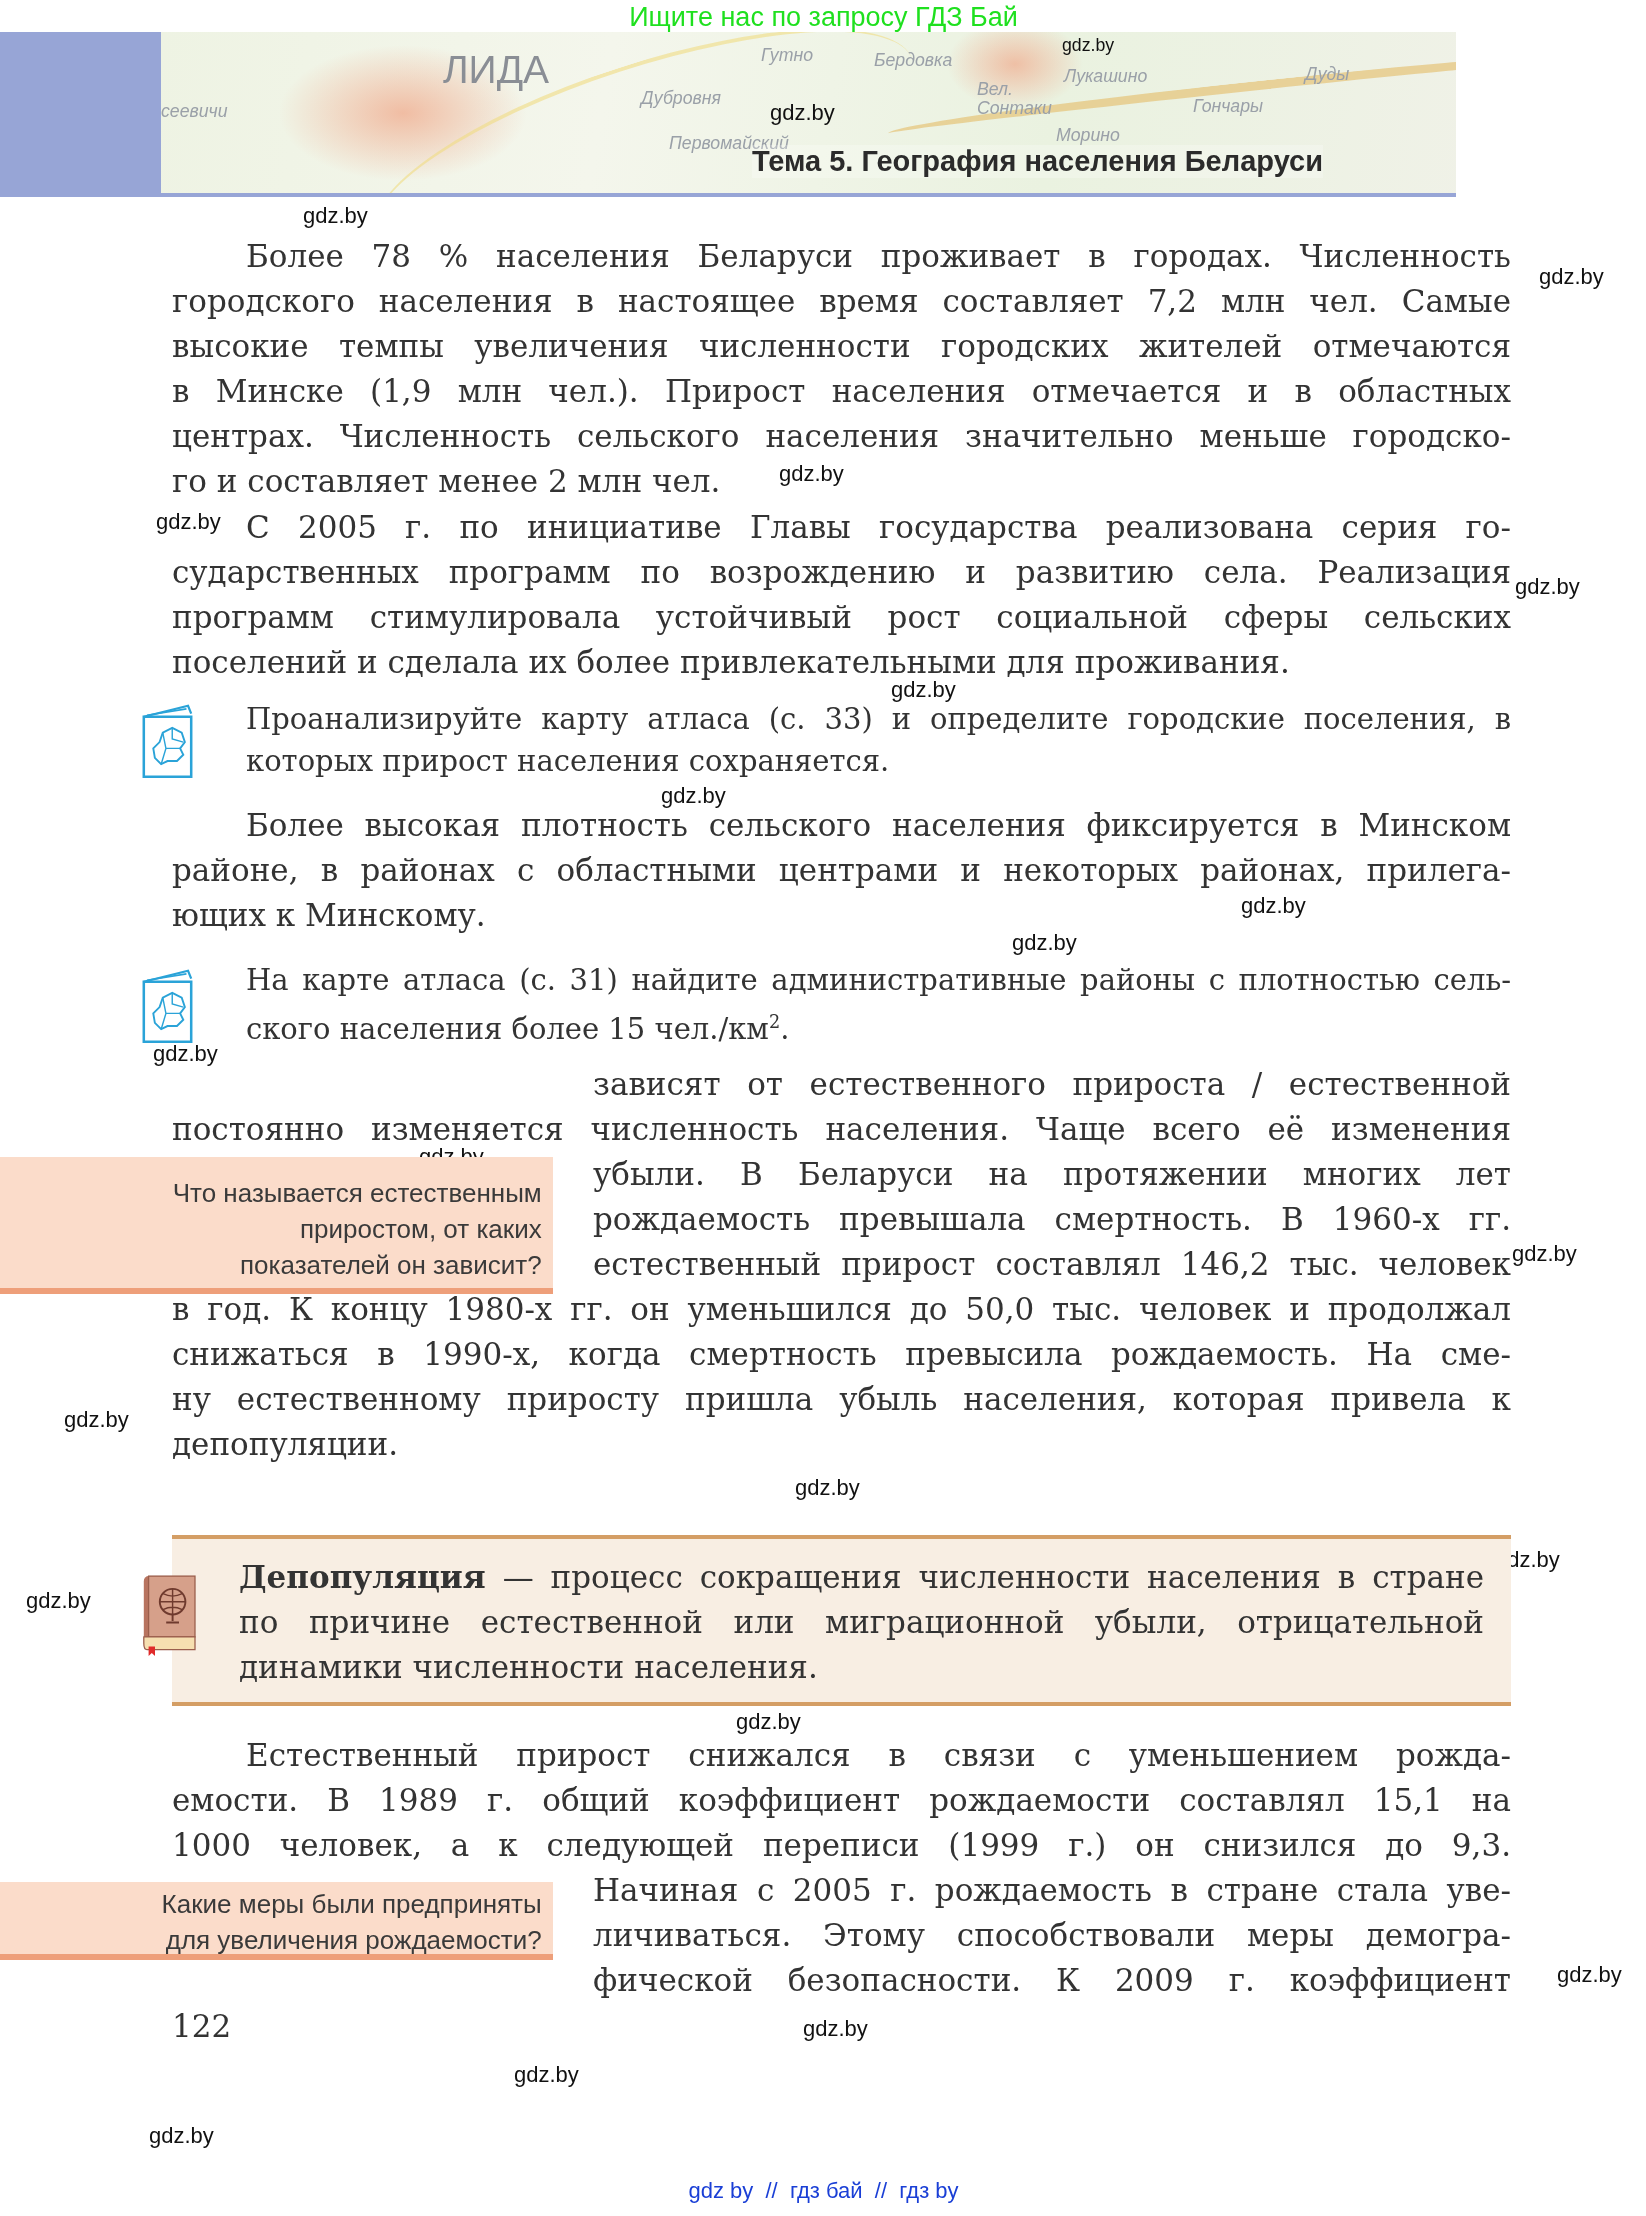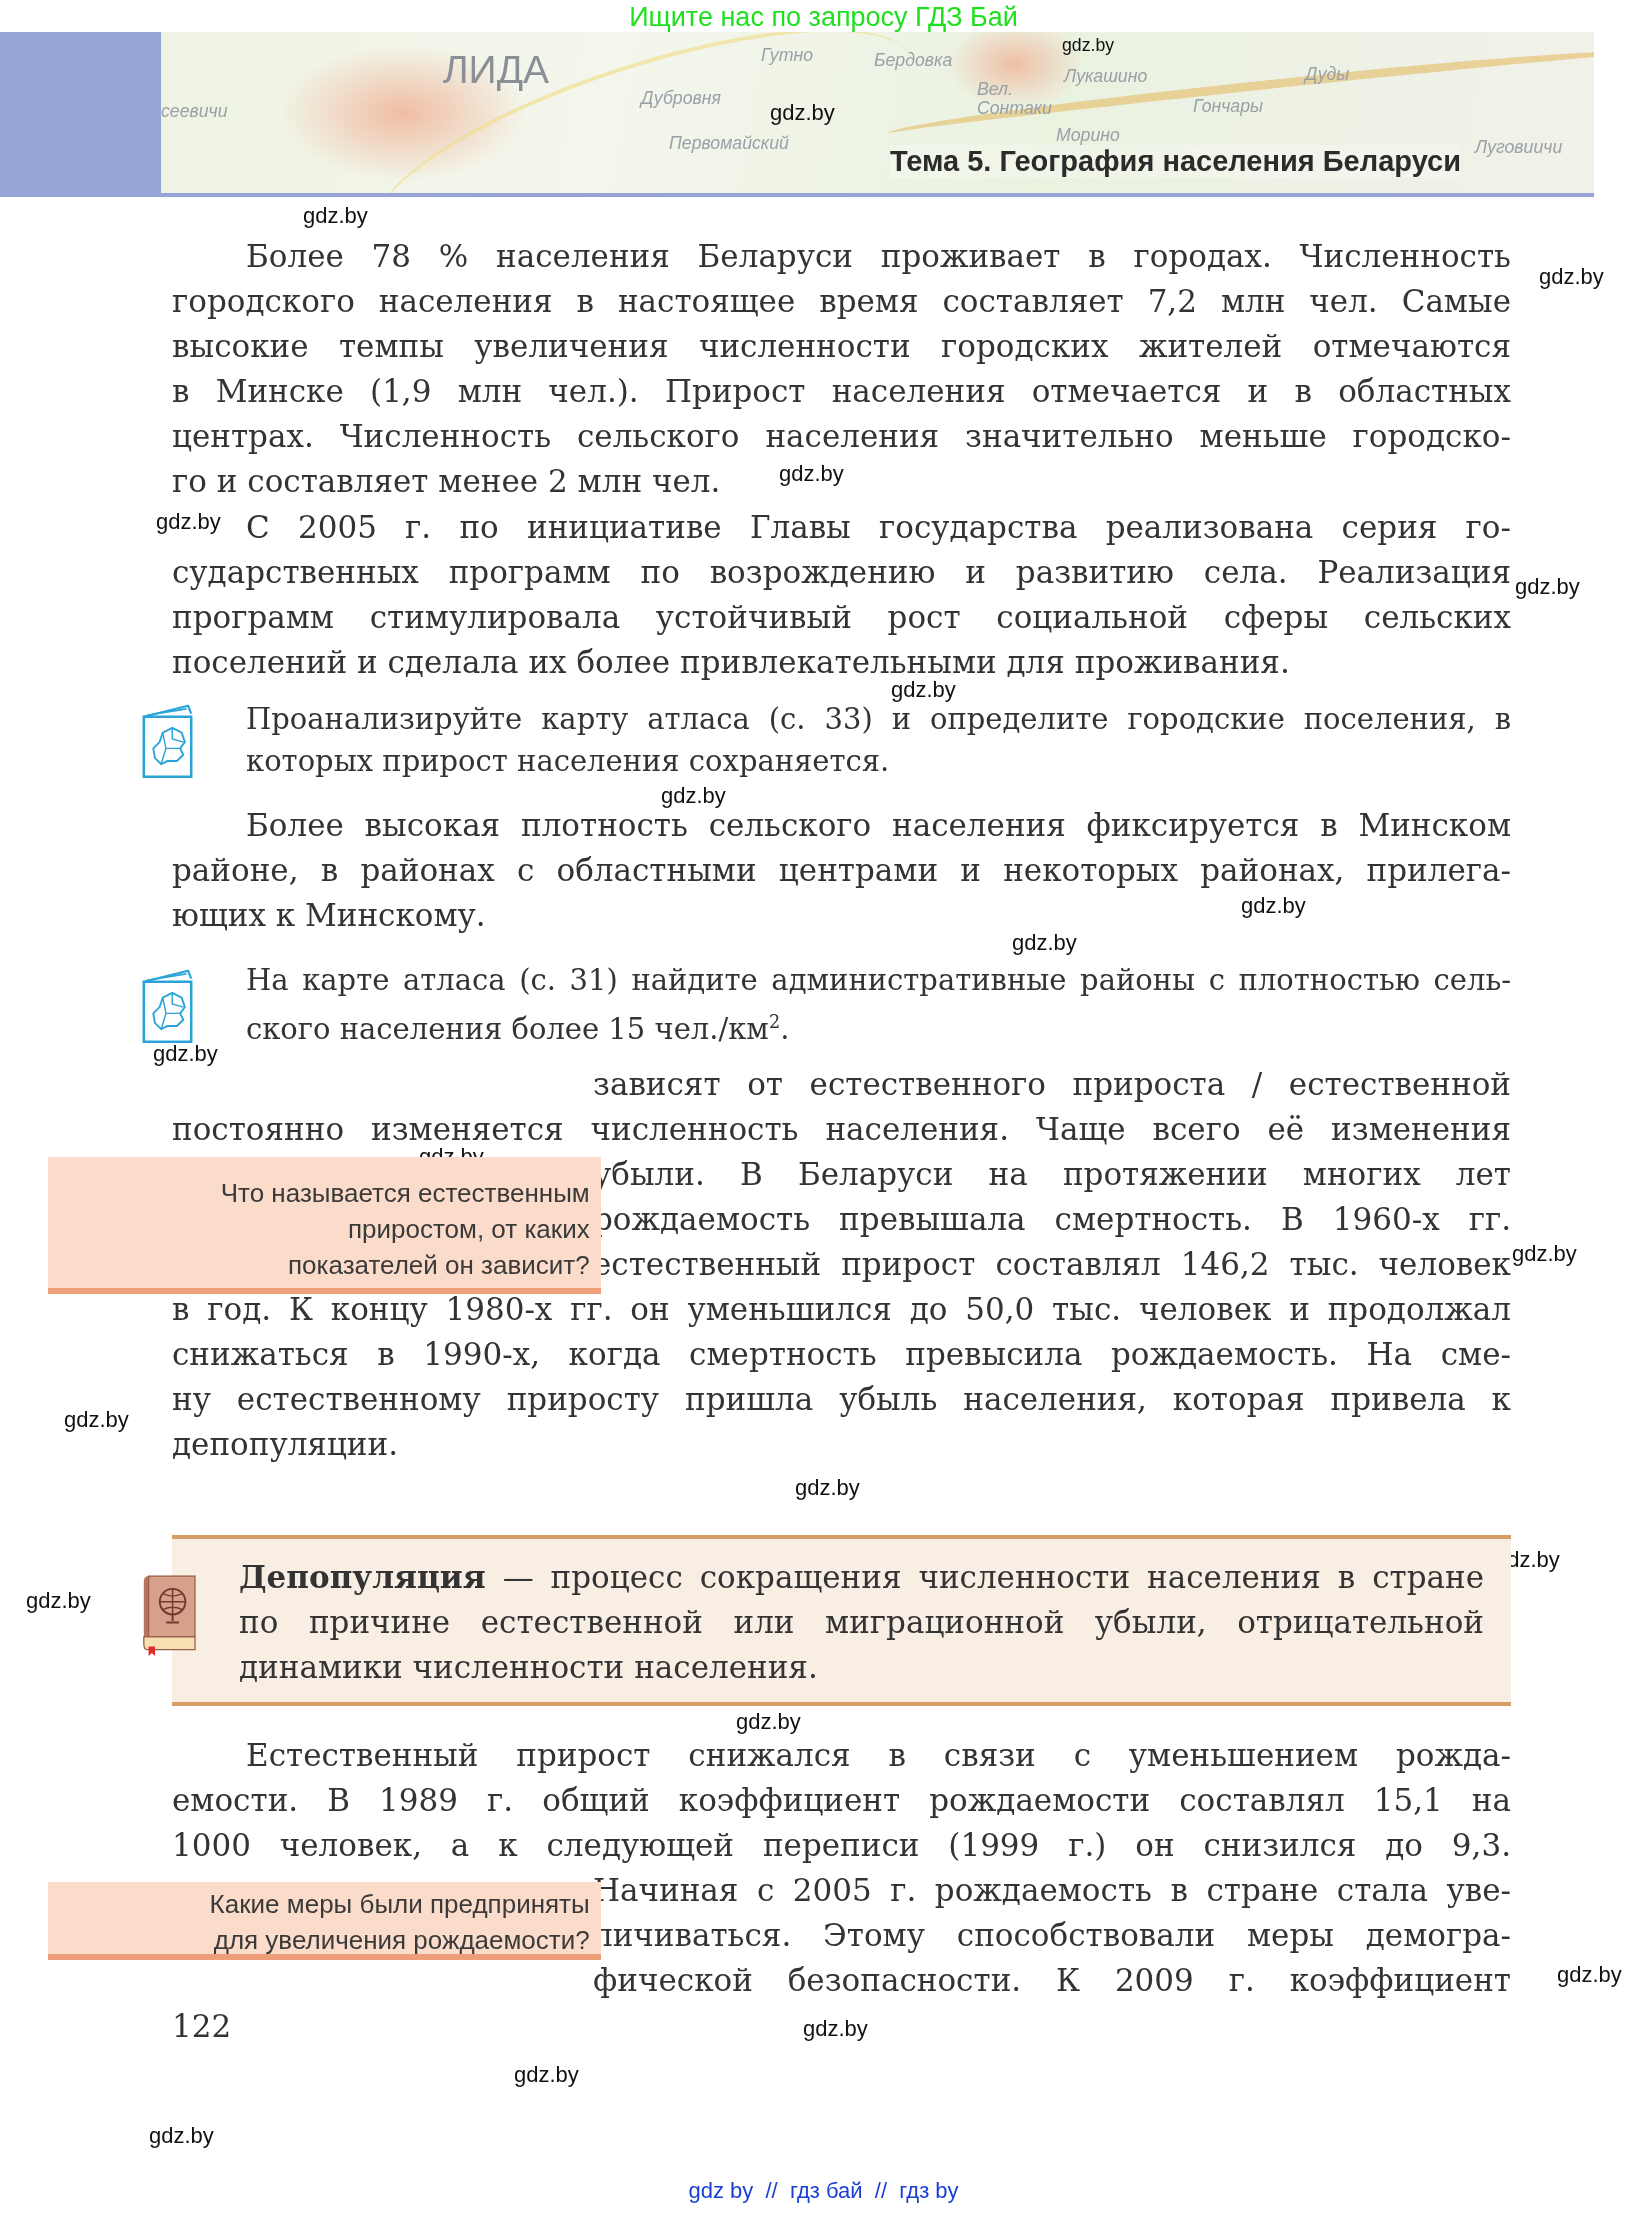--- a/index.html
+++ b/index.html
@@ -1,21 +1,21 @@
 <!DOCTYPE html>
 <html style="font-size:13px"><head>
 <meta charset="utf-8">
 <style>
   html, body { margin:0; padding:0; }
   body { width:1647px; height:2216px; position:relative; background:#ffffff; overflow:hidden;
          font-family:"DejaVu Serif","Liberation Serif",serif; color:#2a2a2a; }
   .abs { position:absolute; }
   .banner-top { top:1.6px; left:0; width:1647px; text-align:center; font-family:"Liberation Sans",sans-serif;
                 font-size:27px; color:#1fe01f; }
-  .header { top:32px; left:0; width:1594px; height:165px; overflow:hidden; }
+  .header { top:32px; left:0; width:1456px; height:165px; overflow:hidden; }
   .header .purple { position:absolute; left:0; top:0; width:161px; height:165px; background:#97a5d6; }
   .header .map { position:absolute; left:161px; top:0; width:1485px; height:161px;
      background:
        radial-gradient(ellipse 177px 97px at 242px 81px, rgba(240,170,140,.75), rgba(240,170,140,0) 70%),
        radial-gradient(ellipse 97px 64px at 854px 32px, rgba(240,170,140,.7), rgba(240,170,140,0) 70%),
        linear-gradient(100deg, #eef3e3 0%, #f4f6ec 30%, #eaf2e0 60%, #f2f1ea 100%); }
   .header .road1 { position:absolute; left:725px; top:48px; width:766px; height:17.7px; border-radius:50%;
        border-top:9.7px solid rgba(230,195,120,.7); transform:rotate(-6deg); }
   .header .road2 { position:absolute; left:201px; top:32px; width:564px; height:161px; border-radius:50%;
        border-top:4.8px solid rgba(240,220,130,.6); transform:rotate(-18deg); }
@@ -24,21 +24,21 @@
   .header .title { position:absolute; right:133px; top:113px; font-family:"Liberation Sans",sans-serif;
        font-weight:bold; font-size:29px; color:#2b2b2b; background:rgba(255,255,255,0.25); }
   .header .bottomline { position:absolute; left:0; top:161px; width:1647px; height:4.8px; background:#97a5d6; }
   .wm { position:absolute; font-family:"Liberation Sans",sans-serif; font-size:22px; color:#111; }
   .p { position:absolute; font-size:31px; line-height:45px; color:#333; text-align:justify; }
   .line { display:block; white-space:nowrap; text-align-last:justify; }
   .line.last { text-align-last:left; }
   .note { font-size:29px; line-height:42px; }
   .atlas-icon { position:absolute; width:61px; height:79px; }
   .side-box { position:absolute; left:0; width:553px; background:#fbdcca; border-bottom:6.4px solid #ee9f7a;
-      font-family:"Liberation Sans",sans-serif; font-size:26px; line-height:36px; color:#3a3a3a; text-align:right; box-sizing:border-box; padding-right:11.3px;margin-left:48px; }
+      font-family:"Liberation Sans",sans-serif; font-size:26px; line-height:36px; color:#3a3a3a; text-align:right; box-sizing:border-box; padding-right:11.3px; }
   .heading { color:#1f80a6; font-weight:bold; }
   .def-box { position:absolute; left:172px; top:1535px; width:1339px; height:171px; background:#f8eee3;
       border-top:4.8px solid #d49e65; border-bottom:4.8px solid #d49e65; box-sizing:border-box; }
   .book-icon { position:absolute; left:139px; top:1572px; width:64px; height:85px; }
   .pagenum { position:absolute; left:172px; top:2008px; font-size:31px; color:#333; }
   .footer { position:absolute; top:2178px; left:0; width:1647px; text-align:center; font-family:"Liberation Sans",sans-serif; font-size:22px; color:#1a3fd6; }
 </style>
 </head>
 <body>
 

